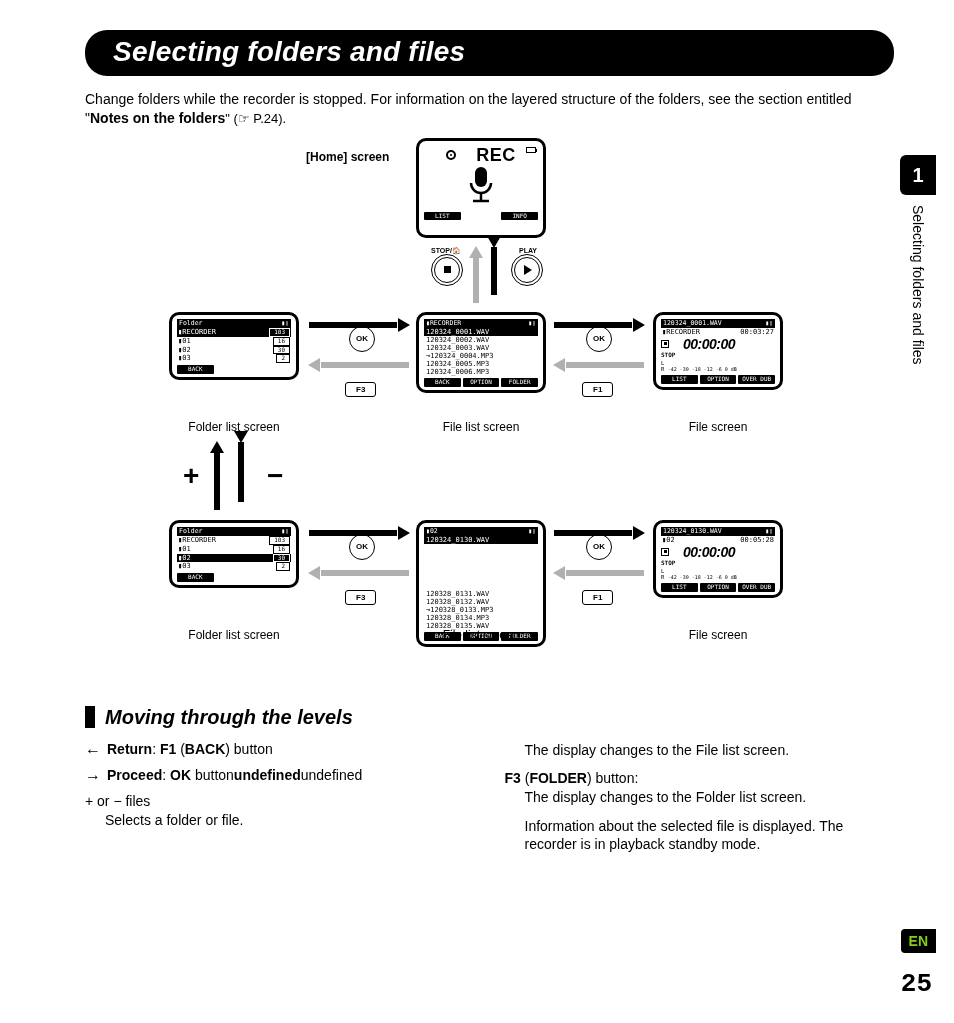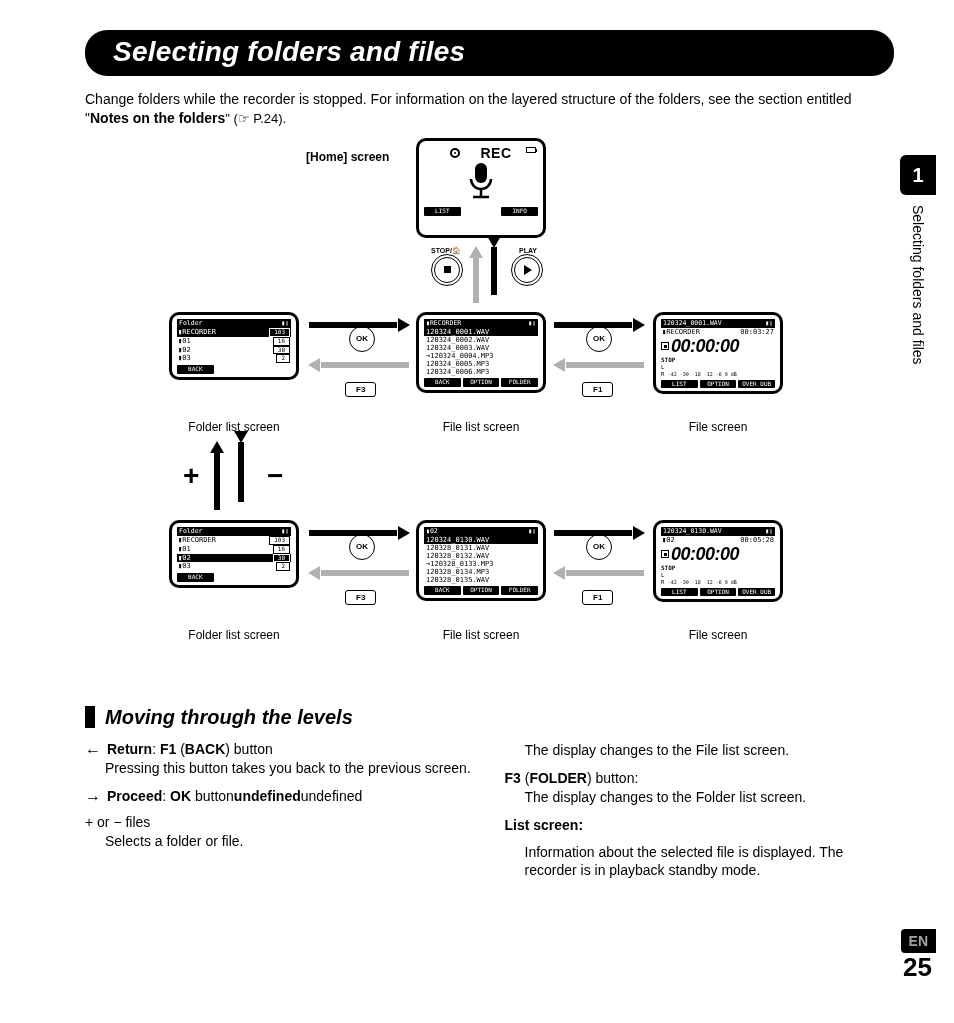--- a/index.html
+++ b/index.html
@@ -34,26 +34,26 @@
     border-radius:6px 0 0 6px; font-weight:700; font-size:20px;
     display:flex;align-items:center;justify-content:center;
   }
   .side-tab .vtext {
     writing-mode: vertical-rl; font-size:14px; margin-top:10px;
   }
 
   
   .lang-tag {
     position:absolute; right:18px; bottom:70px;
-    background:#000; color:#a3a3a3; font-weight:700; font-size:14px;
+    background:#000; color:#84cc16; font-weight:700; font-size:14px;
     padding:4px 8px; border-radius:4px 0 0 4px;
   }
   .page-num {
-    position:absolute; right:22px; bottom:40px;
-    font-weight:700; font-size:26px;
+    position:absolute; right:22px; bottom:24px;
+    font-weight:700; font-size:26px;font-family:Liberation Mono, monospace;
   }
 
   
   .diagram { position:relative; height:560px; margin-left:-4px; }
   .lbl { position:absolute; font-size:12px; font-weight:700; }
   .caption { position:absolute; font-size:12px; text-align:center; }
 
   
   .lcd {
     position:absolute; background:#fff; border:3px solid #000;
@@ -61,28 +61,28 @@
     font-family: monospace; font-size:7px; line-height:1.15;
   }
   .lcd .hdr { background:#000;color:#fff;display:flex;justify-content:space-between;padding:0 2px;font-size:6.5px;height:9px;align-items:center; }
   .lcd .row { display:flex;justify-content:space-between;padding:0 1px; }
   .lcd .row.sel { background:#000;color:#fff; }
   .lcd .ftr { display:flex;gap:2px;margin-top:2px; }
   .lcd .ftr span { flex:1;background:#000;color:#fff;font-size:6px;text-align:center;padding:1px 0;border-radius:1px; }
   .lcd .ftr span.blank { background:transparent; }
 
   .lcd.home { width:130px; text-align:center; }
-  .lcd.home .rec { font-weight:900;font-size:14px;letter-spacing:0.5px;display:flex;justify-content:center;align-items:center;gap:20px; font-family:Arial,sans-serif; }
+  .lcd.home .rec { font-weight:900;font-size:18px;letter-spacing:0.5px;display:flex;justify-content:center;align-items:center;gap:20px; font-family:Arial,sans-serif; }
   .lcd.home .rec .dot { width:10px;height:10px;border:2px solid #000;border-radius:50%;display:inline-block;position:relative; }
   .lcd.home .rec .dot::after{content:"";position:absolute;inset:2px;background:#000;border-radius:50%;}
   .lcd.home .mic-icon svg { width:40px;height:42px; }
   .lcd.home .bat { position:absolute;top:6px;right:7px;width:10px;height:6px;border:1px solid #000; }
   .lcd.home .bat::after{content:"";position:absolute;right:-2px;top:1px;width:1px;height:3px;background:#000;}
 
-  .lcd.fs .big { font-size:18px;font-weight:900;font-family:"Arial Black",sans-serif;font-style:italic;letter-spacing:-0.5px; }
+  .lcd.fs .big { font-size:14px;font-weight:900;font-family:"Arial Black",sans-serif;font-style:italic;letter-spacing:-0.5px;margin-left:12px; }
   .lcd.fs .stop { font-size:6px;font-weight:700;display:flex;align-items:center;gap:2px; }
   .lcd.fs .stop .sq{width:8px;height:8px;border:1.5px solid #000;display:inline-block;}
   .lcd.fs .stop .sq::after{content:"";display:block;width:3px;height:3px;background:#000;margin:1.5px auto 0;}
   .lcd.fs .meter { font-size:5.5px;margin-top:1px;line-height:1.2; }
 
   
   .btn-circ {
     position:absolute;width:26px;height:26px;border:1.5px solid #000;border-radius:50%;
     display:flex;align-items:center;justify-content:center;font-size:8px;font-weight:700;background:#fff;
   }
@@ -318,21 +318,21 @@
         <span class="blank"></span>
         <span class="blank"></span>
       </div>
     </div>
   <div class="lcd" style="left:335px;top:378px;" id="filelist2">
       <div class="hdr">
         <span>▮02</span>
         <span>▮▯</span>
       </div>
       <div class="row sel" style="justify-content:flex-start;padding-left:2px;">120324_0130.WAV</div>
-      <div class="row " style="justify-content:flex-start;padding-left:2px;">120328_0131.WAV</div>
+      <div class="row " style="justify-content:flex-start;padding-left:2px;margin-top:46px;">120328_0131.WAV</div>
       <div class="row " style="justify-content:flex-start;padding-left:2px;">120328_0132.WAV</div>
       <div class="row " style="justify-content:flex-start;padding-left:2px;">⊸120328_0133.MP3</div>
       <div class="row " style="justify-content:flex-start;padding-left:2px;">120328_0134.MP3</div>
       <div class="row " style="justify-content:flex-start;padding-left:2px;">120328_0135.WAV</div>
       <div class="ftr">
         <span>BACK</span>
         <span>OPTION</span>
         <span>FOLDER</span>
       </div>
     </div>
@@ -390,21 +390,20 @@
   <h2>Moving through the levels</h2>
 </div>
 
 <div class="cols">
   <div class="col" id="left-col">
       <div class="item">
         <div class="head">
           <span class="arr">←</span> 
           <span><strong>Return</strong>: <strong>F1</strong> (<strong>BACK</strong>) button</span>
         </div>
-        <div class="body">Pressing this button takes you back to the previous screen.</div>
       </div>
       <div class="item">
         <div class="head">
           <span class="arr">→</span> 
           <span><strong>Proceed</strong>: <strong>OK</strong> button<strong>undefined</strong>undefined</span>
         </div>
       </div>
       <div class="item no-arr">
         <div class="head">
           <span>+ or − files</span>
@@ -416,21 +415,18 @@
       <div class="item">
         <div class="body">The display changes to the File list screen.</div>
       </div>
       <div class="item">
         <div class="head">
           <span><strong>F3</strong> (<strong>FOLDER</strong>) button:</span>
         </div>
         <div class="body">The display changes to the Folder list screen.</div>
       </div>
       <div class="item">
-        <div class="head">
-          <strong>List screen:</strong>
-        </div>
       </div>
       <div class="item">
         <div class="body">Information about the selected file is displayed. The recorder is in playback standby mode.</div>
       </div>
     </div>
 </div>
 
 </body></html>

